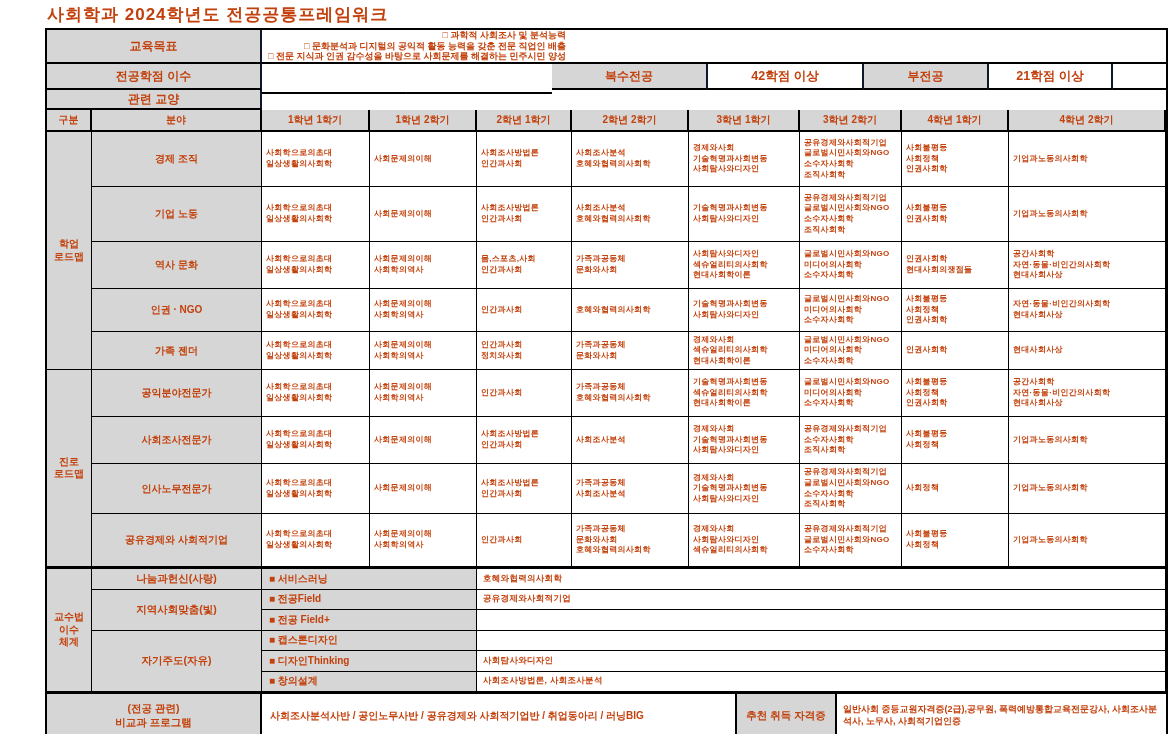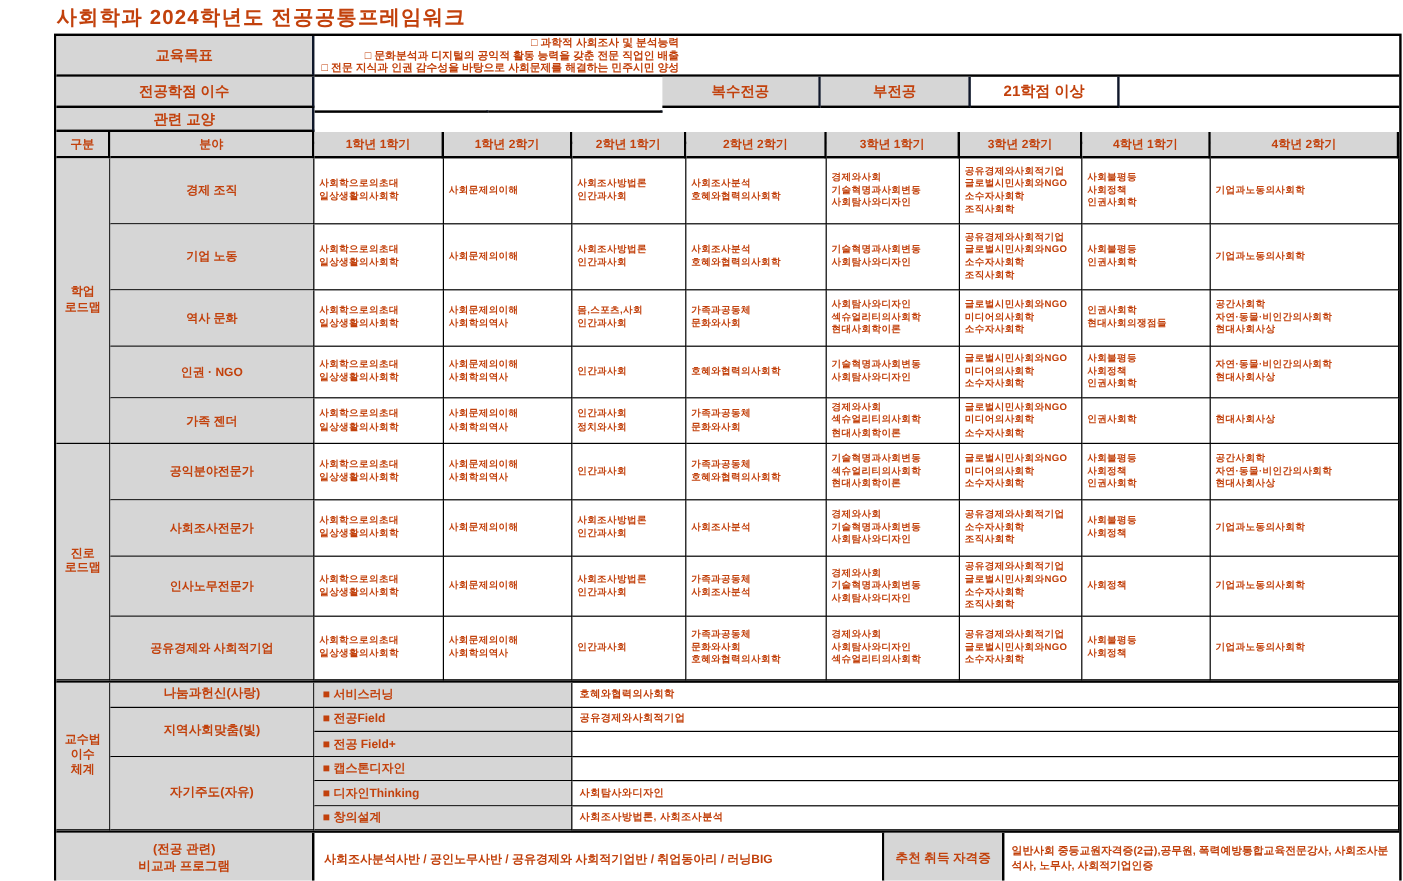--- a/index.html
+++ b/index.html
@@ -69,21 +69,21 @@
   .cat { font-size:10.5px; font-weight:700; line-height:1.2; }
   .method { justify-content:flex-start; text-align:left; padding-left:7px; font-size:10px; font-weight:700; }
   .tcontent { justify-content:flex-start; text-align:left; padding-left:6px; font-size:8.5px; font-weight:600; letter-spacing:.3px; }
   
   .brow { display:flex; height:43px; }
   .brow .cell { border-bottom:none; border-right:2px solid #000; }
   .brow .cell:last-child { border-right:none; }
   .blabel { font-size:10.5px; font-weight:700; line-height:1.25; }
   .bprogs { justify-content:flex-start; text-align:left; padding-left:8px; font-size:10px; font-weight:700; }
   .bcerts { justify-content:flex-start; text-align:left; padding:2px 4px 2px 6px; font-size:9px; font-weight:700; line-height:1.3; }
-  .w215 { width:215px; } .w145 { width:145px;margin-top:28px; } .w148 { width:132px; }
+  .w215 { width:215px; } .w145 { width:145px;margin-top:28px; } .w148 { width:156px; }
   .w125 { width:125px; } .w141 { width:124px; } .w475 { width:475px; }
   .w100 { width:100px; } .w332 { flex:1; }
 </style>
 </head>
 <body>
 
 <div class="page">
   <div class="title">사회학과 2024학년도 전공공통프레임워크</div>
 
   <div class="frame">
@@ -93,20 +93,21 @@
       <div class="cell goal-content pre">□ 과학적 사회조사 및 분석능력
 □ 문화분석과 디지털의 공익적 활동 능력을 갖춘 전문 직업인 배출
 □ 전문 지식과 인권 감수성을 바탕으로 사회문제를 해결하는 민주시민 양성</div>
     </div>
 
     <div class="hrow credit-row">
       <div class="cell gray lbl w215">전공학점 이수</div>
       <div class="cell gray credit-name w145">단일 및 심화전공</div>
       <div class="cell credit-val w145">60학점 이상</div>
       <div class="cell gray credit-name w148">복수전공</div>
+      <div class="cell credit-val w148">42학점 이상</div>
       <div class="cell gray credit-name w125">부전공</div>
       <div class="cell credit-val w141">21학점 이상</div>
       <div class="credit-gap"></div>
     </div>
 
     <div class="hrow lib-row">
       <div class="cell gray lbl w215">관련 교양</div>
       <div class="cell lib-content">디지털 융합의 세계/ 사회적 경제의 이해/ 사회적 기업의 이해/ 실용적 글쓰기와 기획서 작성</div>
     </div>
 

